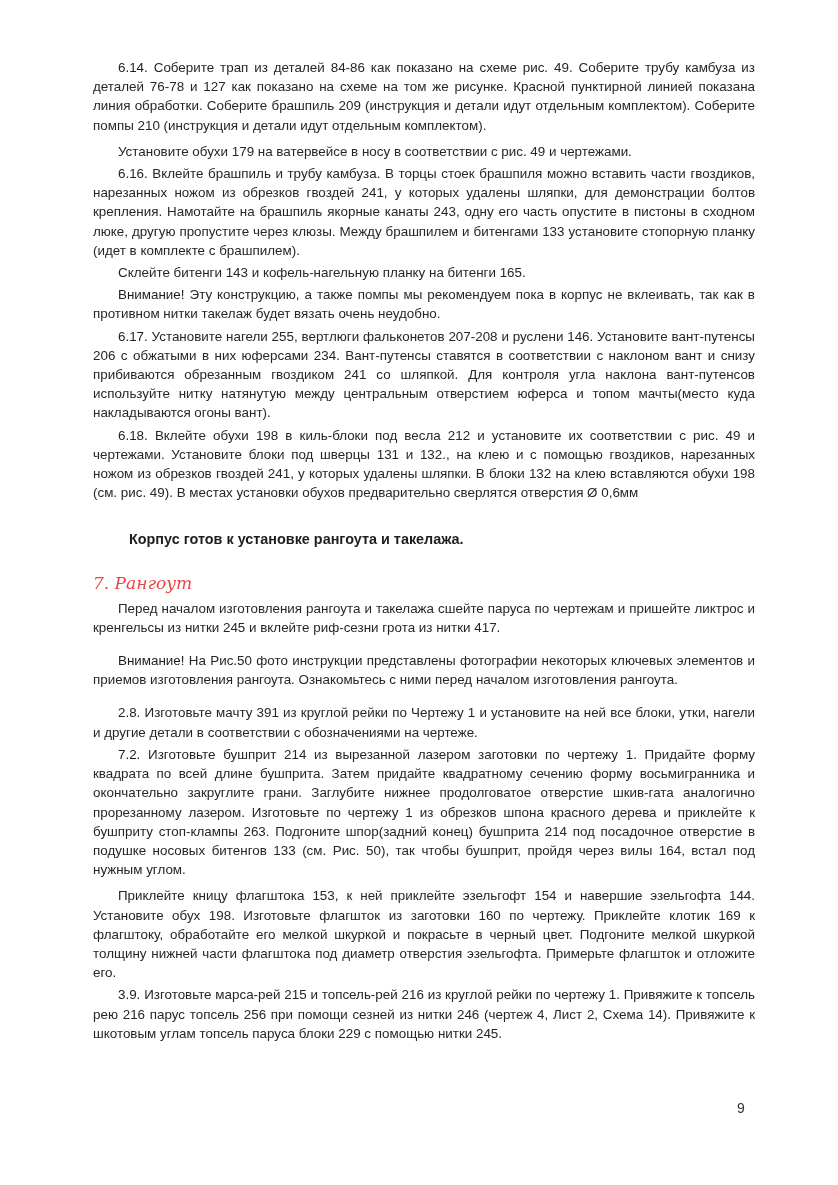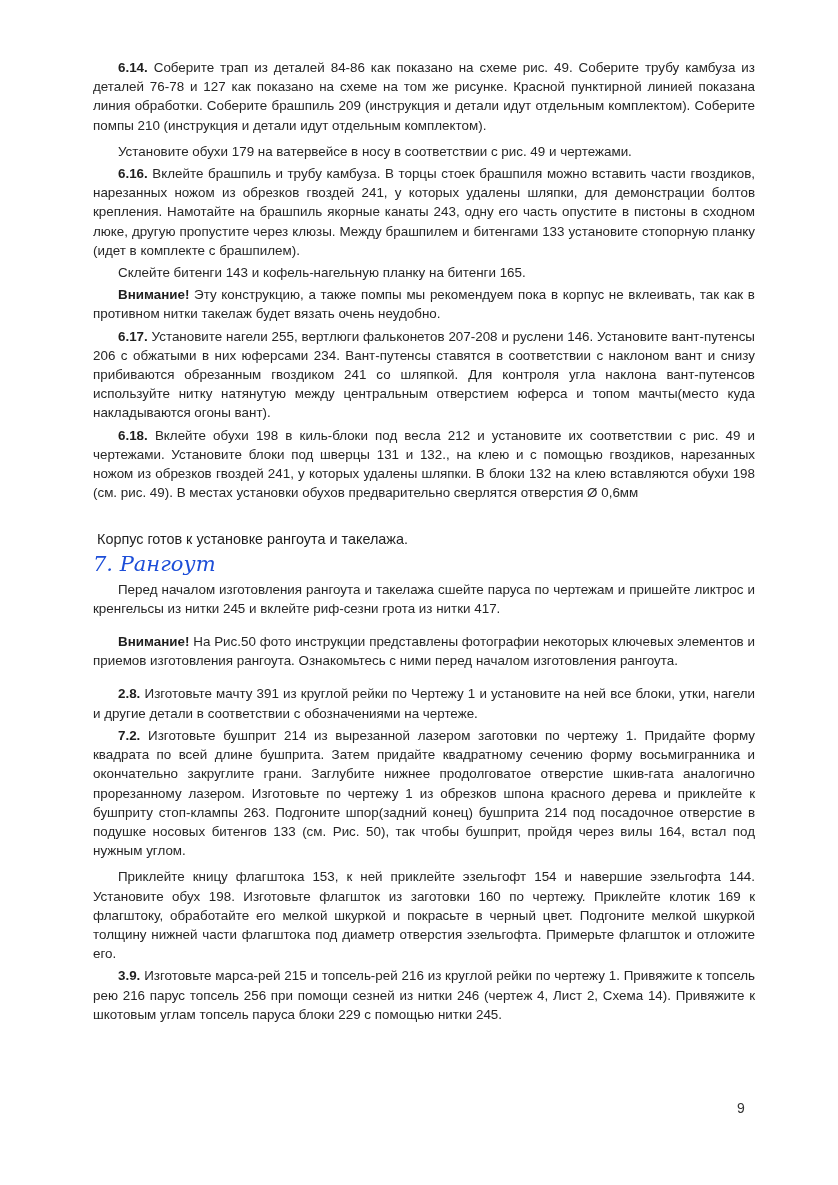--- a/index.html
+++ b/index.html
@@ -10,35 +10,37 @@
     top: 58px;
     width: 662px;
     font-family: "Liberation Sans", sans-serif;
     font-size: 13.4px;
     line-height: 19.2px;
     color: #262626;
   }
   p { margin: 0; text-align: justify; text-indent: 25px; }
   p.gap-s { margin-top: 3px; }
   p.gap-m { margin-top: 7px; }
-  .num, .warn { font-weight: bold; color: #1e1e1e; }
+  .num, .warn { font-weight: normal; color: #1e1e1e; }
   .summary {
     margin-top: 28px;
     padding-left: 4px;
-    font-weight: normal;
+    font-weight: bold;
     font-size: 14.4px;
     color: #1e1e1e;
+    margin-left: 32px;
   }
   .section-title {
+    margin-top: 19px;
     margin-bottom: 2px;
     font-family: "DejaVu Serif", serif;
     font-style: italic;
-    font-size: 21px;
+    font-size: 17px;
     line-height: 28px;
-    color: #1d4ed8;
+    color: #ef4444;
   }
   .page-number {
     position: absolute;
     left: 737px;
     top: 1100px;
     font-family: "Liberation Sans", sans-serif;
     font-size: 14px;
     color: #333;
   }
 </style>

